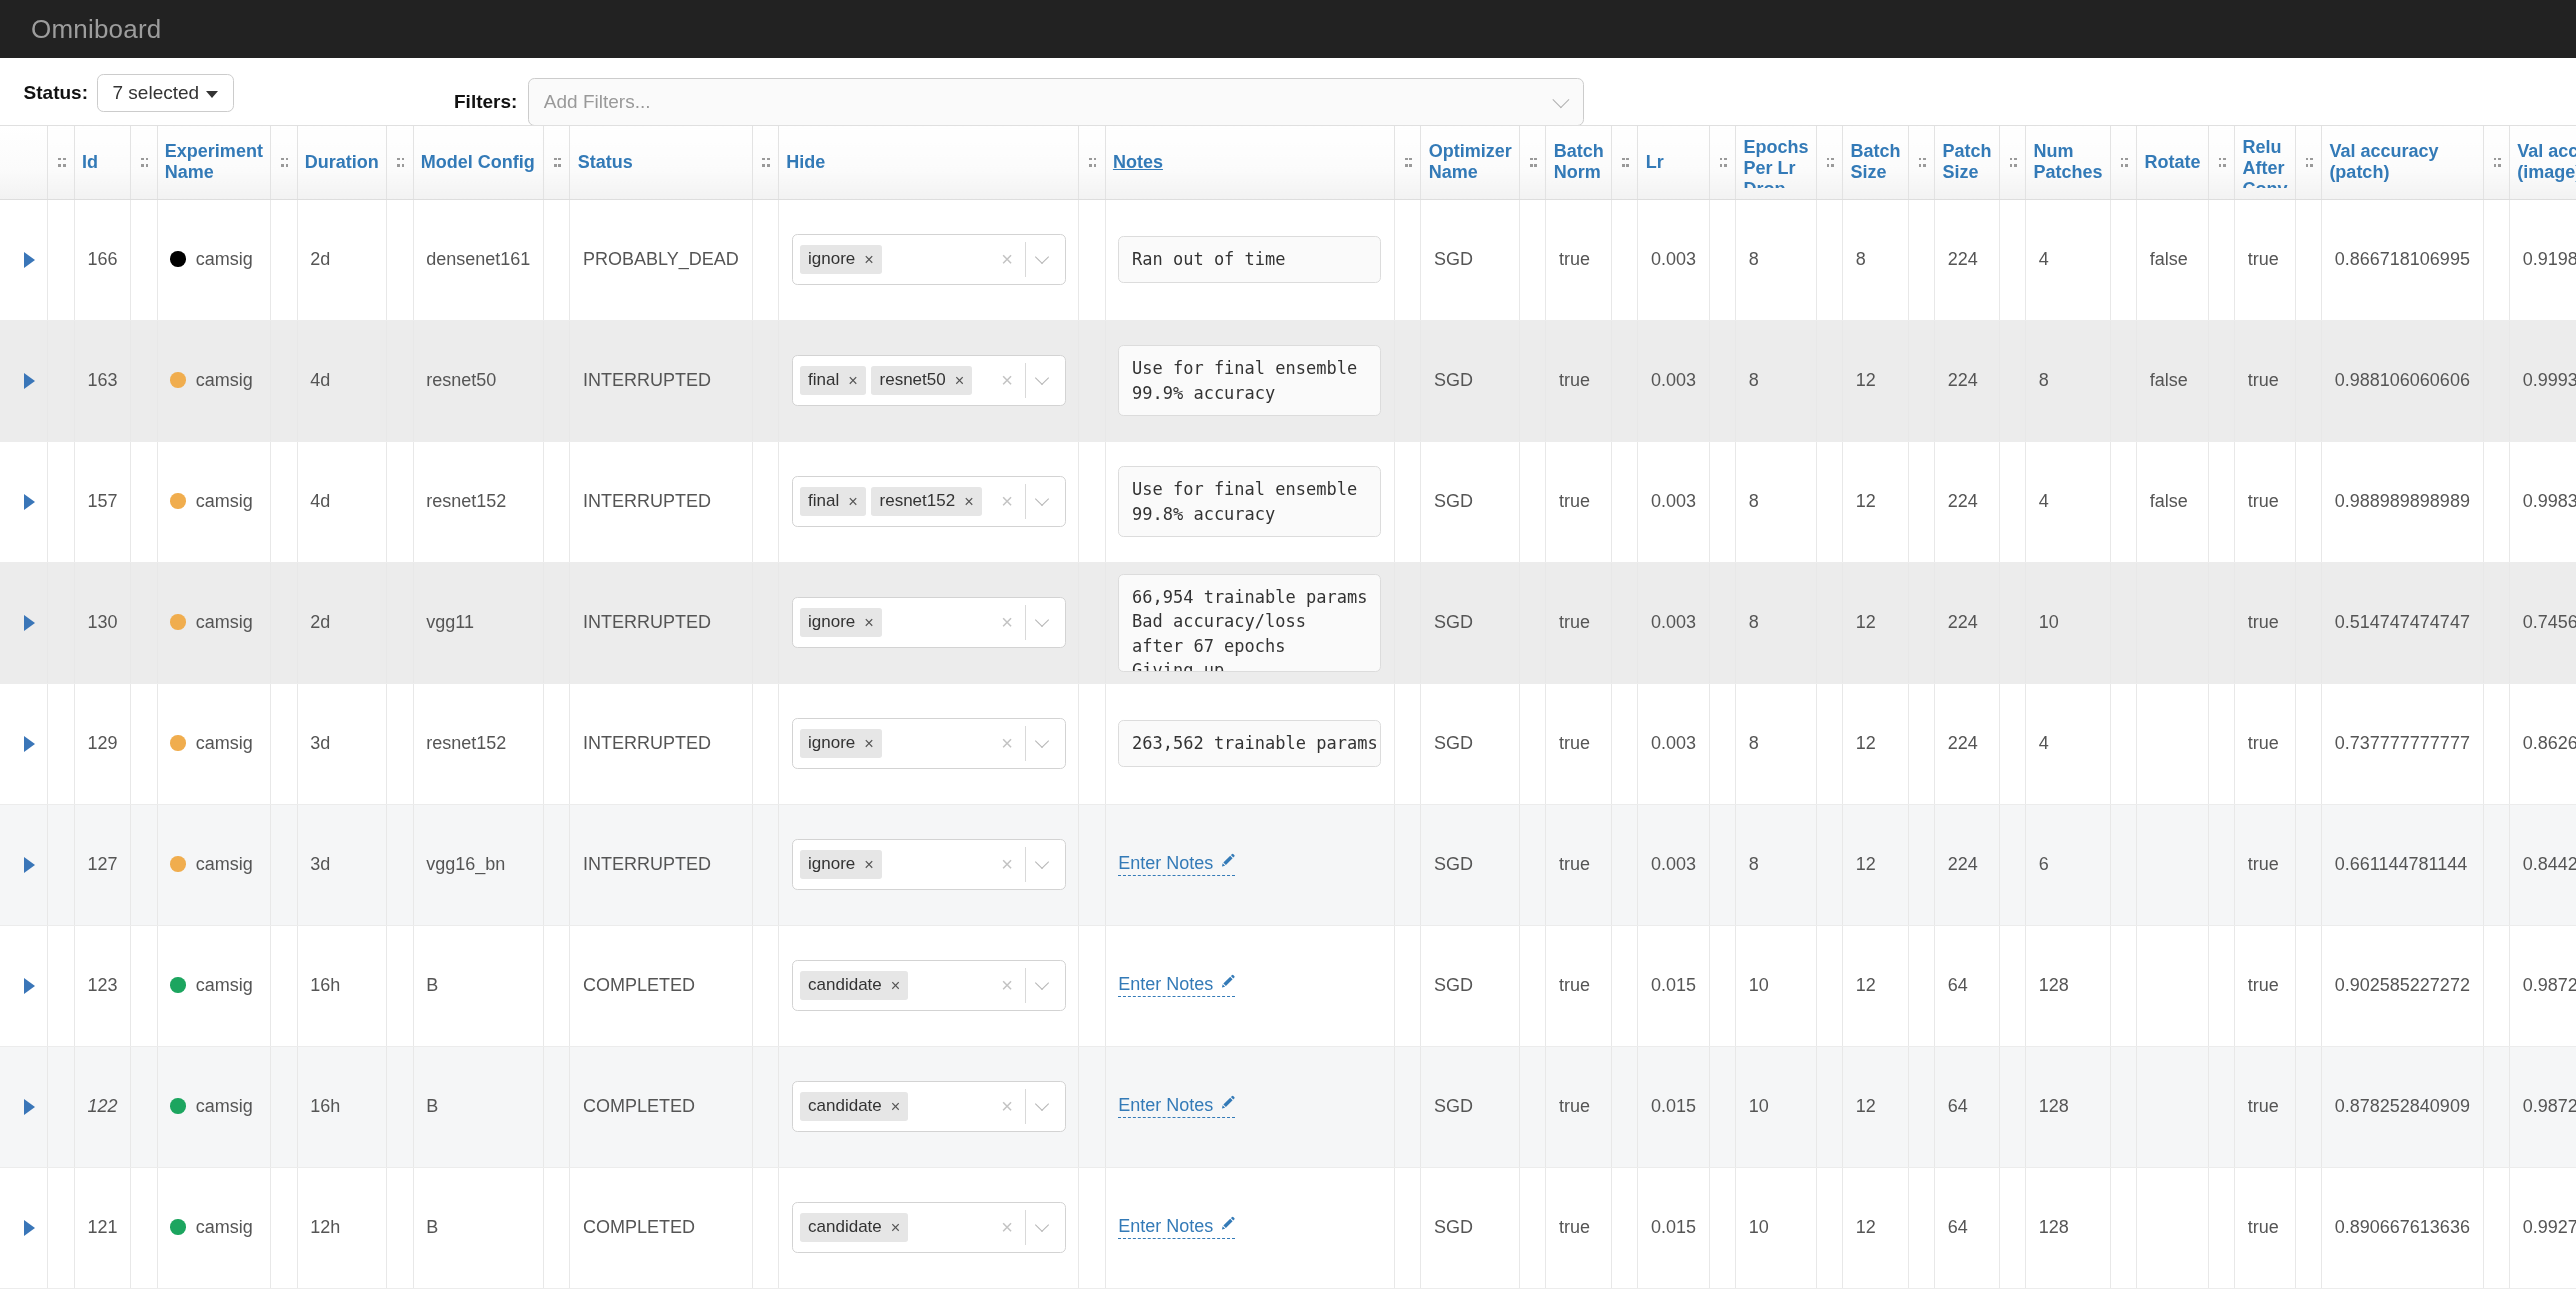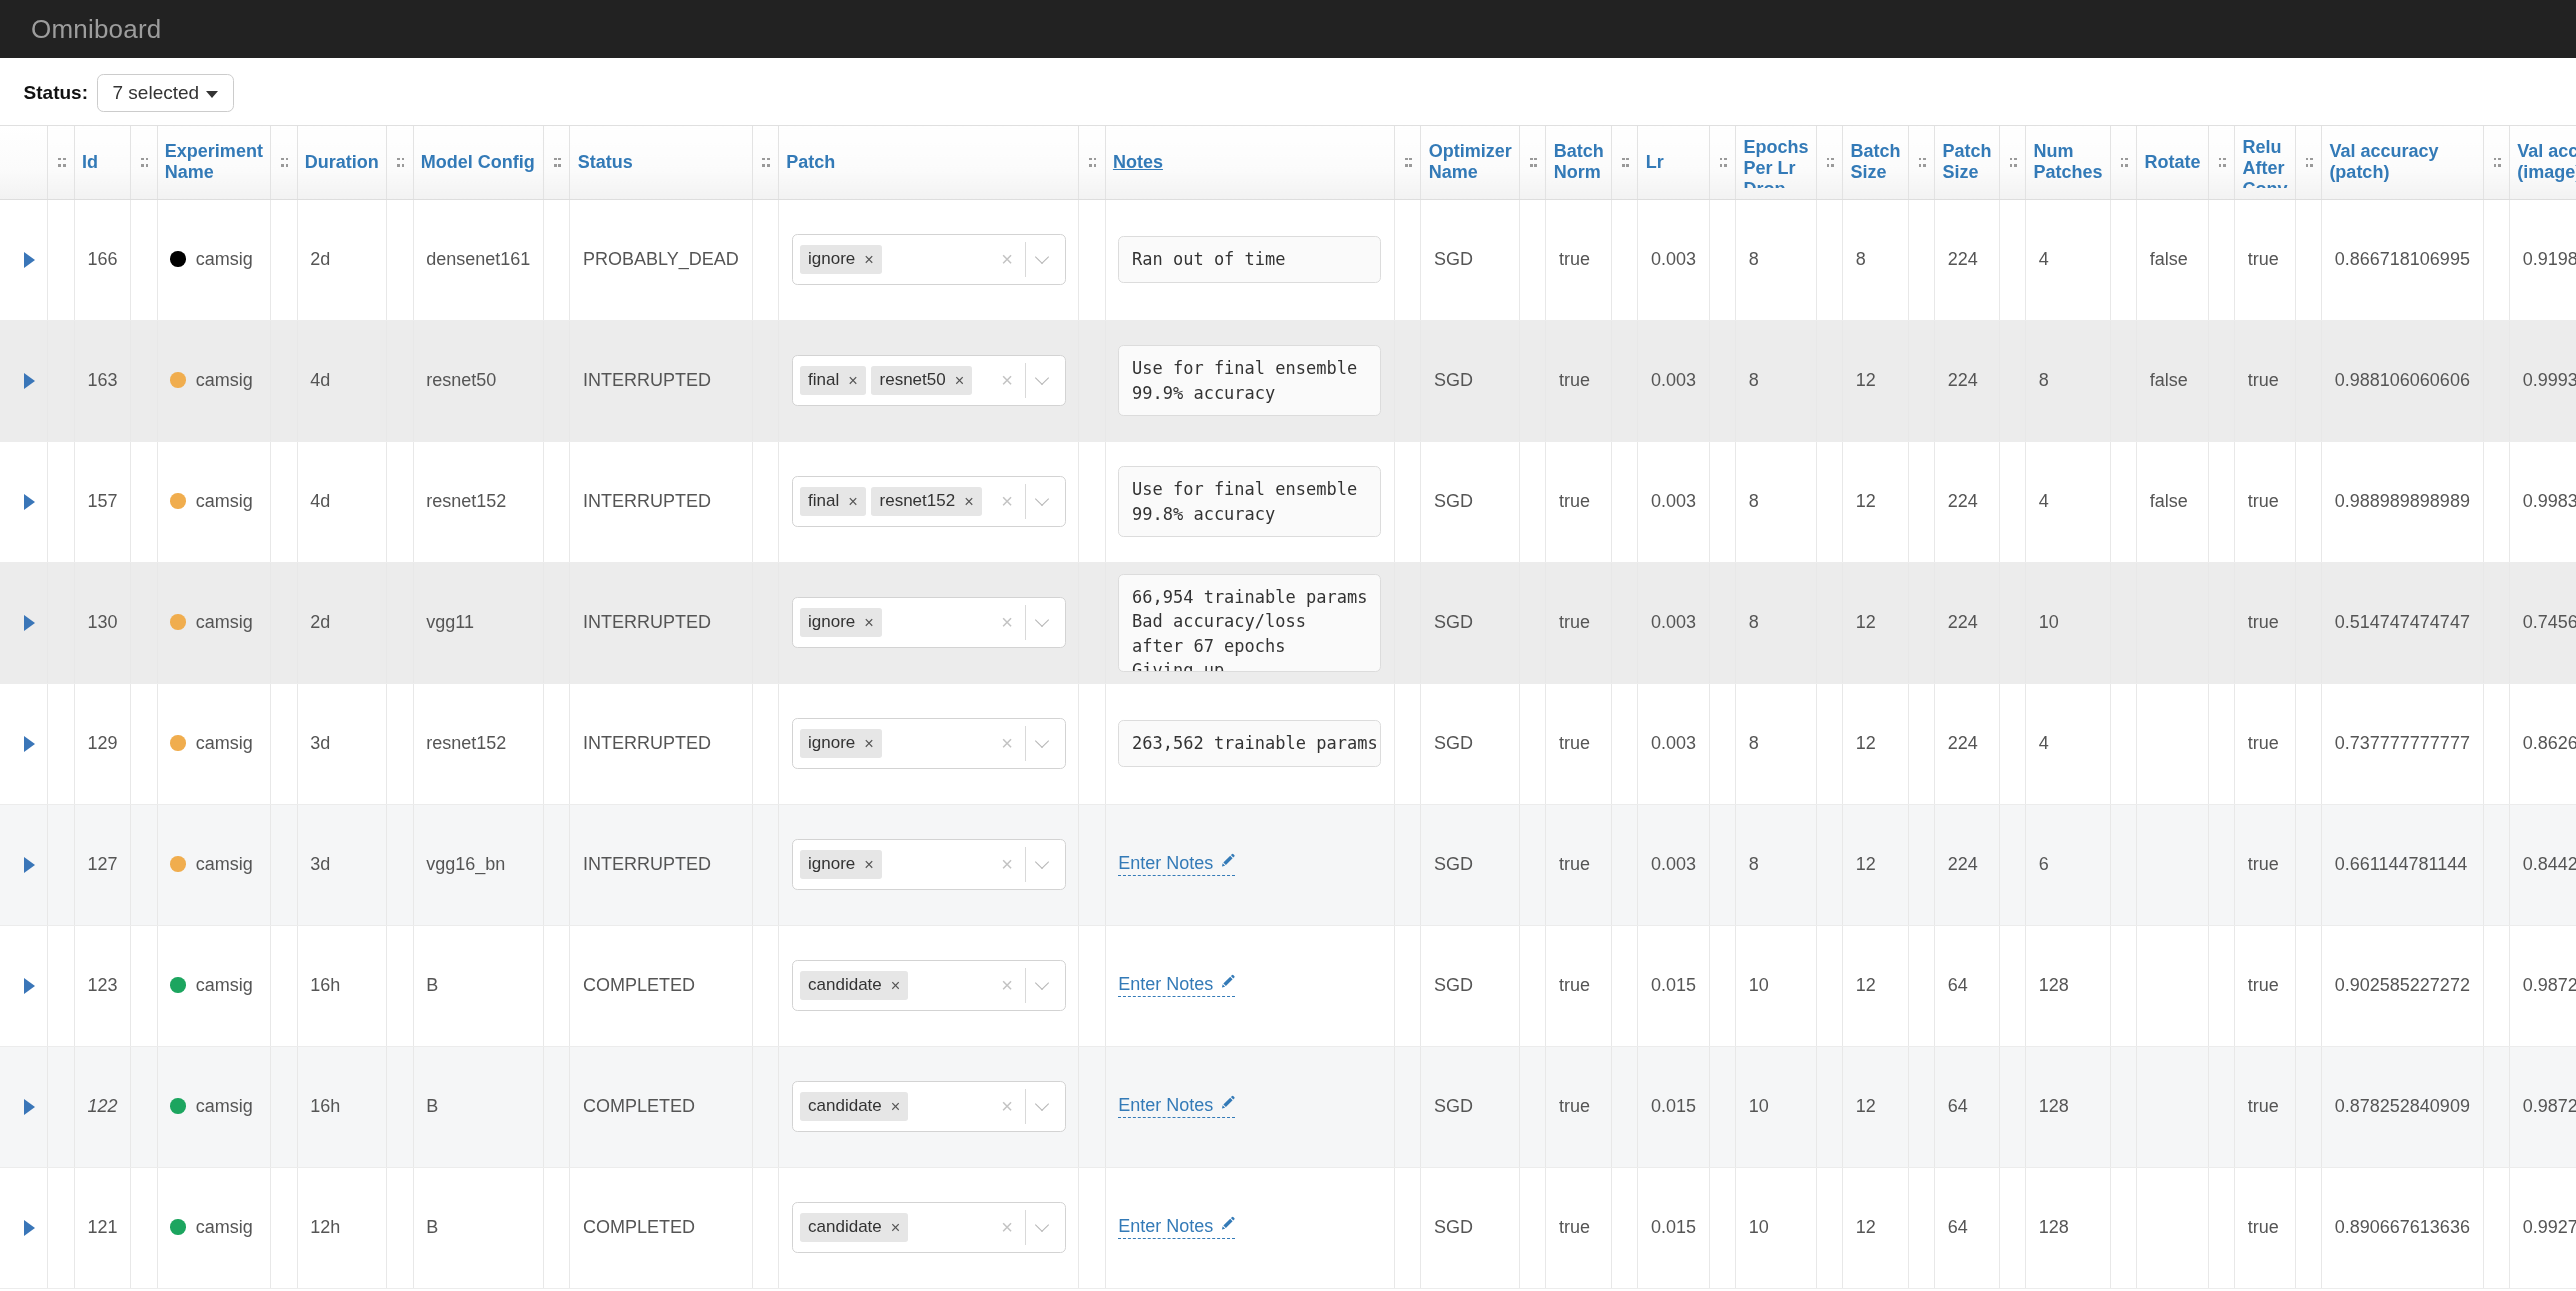--- a/index.html
+++ b/index.html
@@ -253,20 +253,27 @@
 
 <div class="controlbar">
 
   <div class="status-group">
     <span class="status-label">Status:</span>
     <button class="btn">
       <span>7 selected</span><span class="caret"></span>
     </button>
   </div>
 
+  <div class="filters-group">
+    <span class="filters-label">Filters:</span>
+    <div class="filters-select">
+      <span class="filters-placeholder">Add Filters...</span>
+      <span class="chev"></span>
+    </div>
+  </div>
 
 </div>
 
 <div class="table-wrap">
   <table class="grid" id="grid">
     <thead>
         <tr id="head-row">
           <th style="width: 50px;"></th>
           <th class="grip">
             <div class="grip-dots">
@@ -337,21 +344,21 @@
             <div class="grip-dots">
               <div class="grip-col">
                 <i></i>
                 <i></i>
                 <i></i>
                 <i></i>
               </div>
             </div>
           </th>
           <th style="width: 309px;">
-            <div class="th-inner">Patch</div>
+            <div class="th-inner">Hide</div>
           </th>
           <th class="grip">
             <div class="grip-dots">
               <div class="grip-col">
                 <i></i>
                 <i></i>
                 <i></i>
                 <i></i>
               </div>
             </div>

